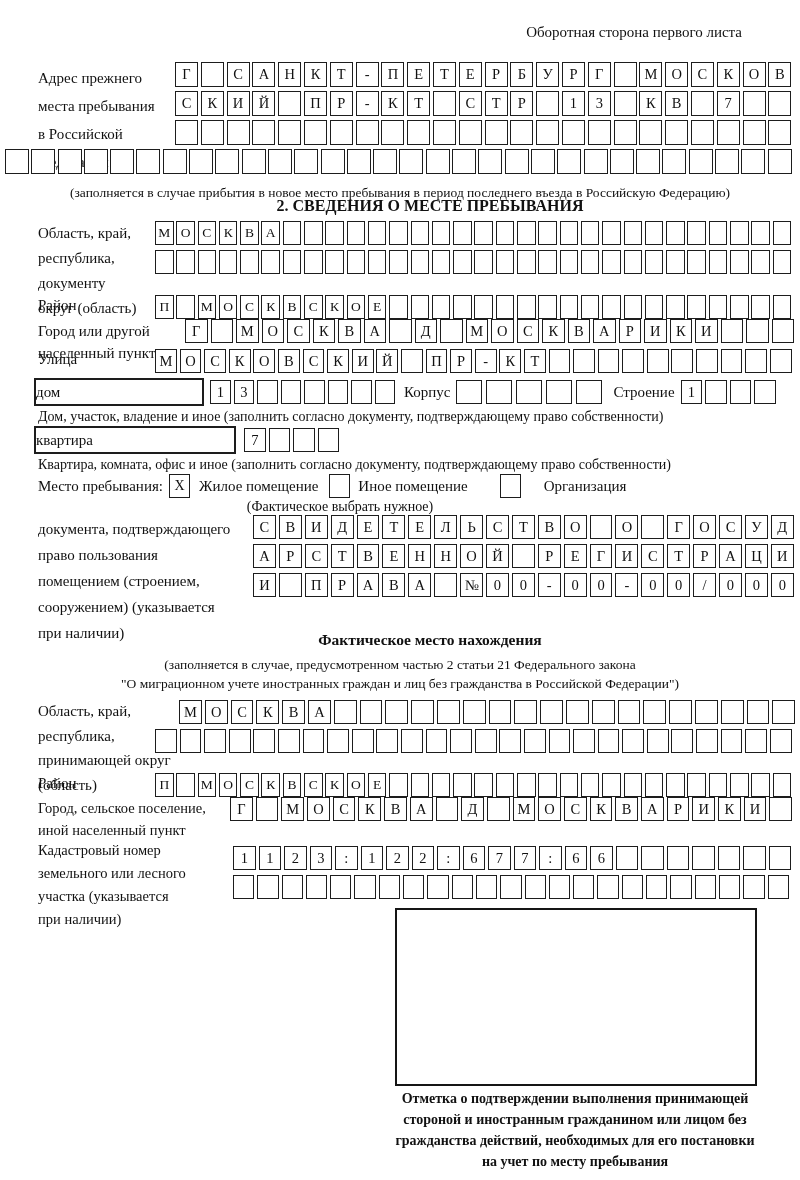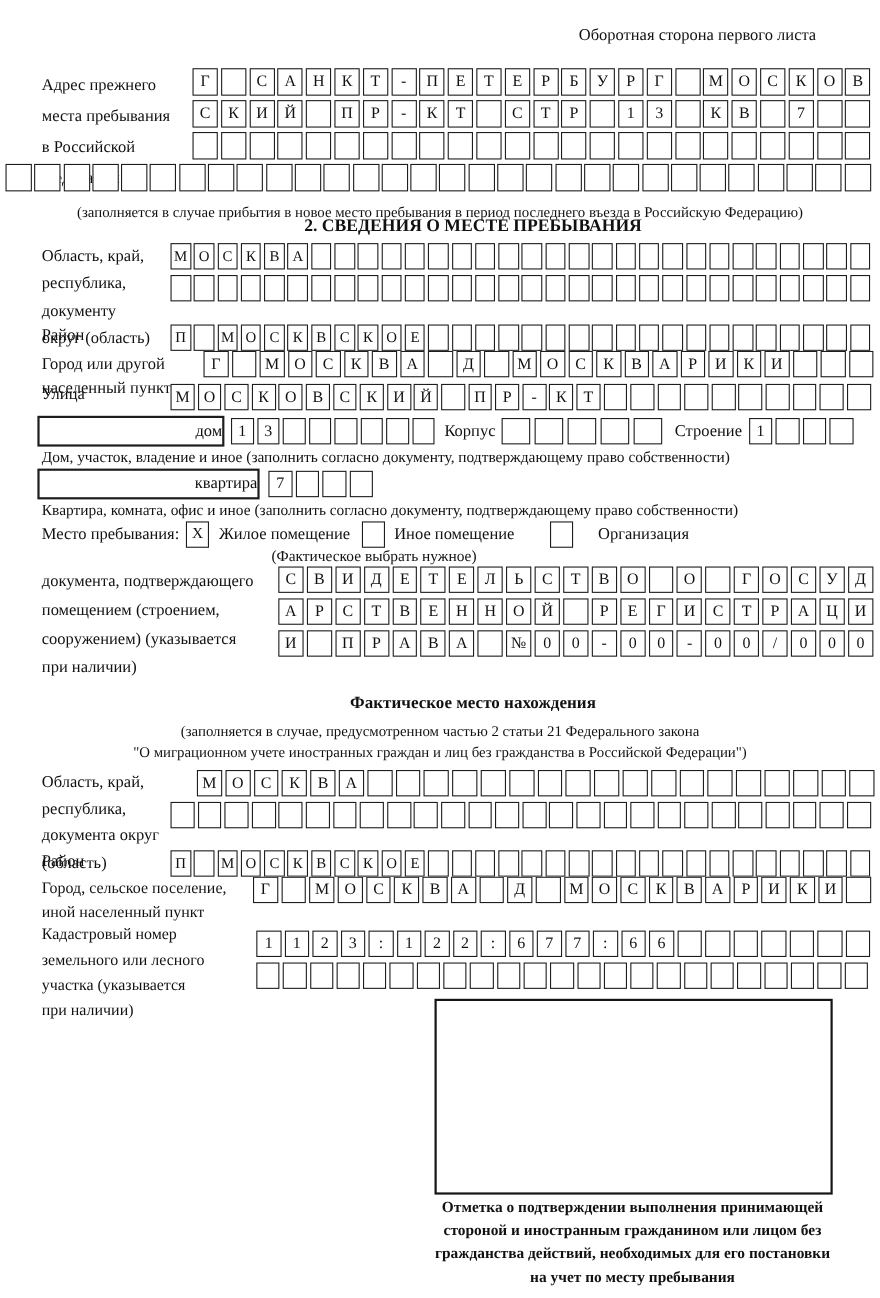--- a/index.html
+++ b/index.html
@@ -30,21 +30,21 @@
   .cells-k22  { gap:3px;   } .cells-k22 .c  { width:22.5px; }
   .cells-23   { gap:3px;   } .cells-23 .c   { width:21.3px; }
   .cells-21   { gap:3px;   } .cells-21 .c   { width:22.9px; }
   .cells-8    { gap:3px;   } .cells-8 .c    { width:20.5px; }
   .cells-5    { gap:4px;   } .cells-5 .c    { width:26px; }
   .cells-4    { gap:3px;   } .cells-4 .c    { width:21.5px; }
   .inline-row { position:absolute; display:flex; align-items:center; }
   .inline-row .row { position:static; }
   .widebox {
     box-sizing:border-box; border:2px solid #1d1d1d; height:28px;
-    display:flex; align-items:center; justify-content:flex-end; font-size:15px;
+    display:flex; align-items:center; justify-content:flex-start; font-size:15px;
   }
   .inline-lbl { font-size:15px; white-space:nowrap; }
   .chk {
     box-sizing:border-box; border:1.8px solid #1d1d1d; width:21px; height:24px;
     display:flex; align-items:center; justify-content:center; font-size:14px;
   }
   .stamp-box { position:absolute; border:2px solid #151515; background:#fff; }
   .stamp-cap { position:absolute; font-size:14px; text-align:center; line-height:21px; font-weight:bold; }
 </style>
 </head>
@@ -391,20 +391,21 @@
     <span class="inline-lbl" style="margin-left:9px;">Жилое помещение</span>
     <span class="chk" style="margin-left:11px;"></span>
     <span class="inline-lbl" style="margin-left:8px;">Иное помещение</span>
     <span class="chk" style="margin-left:32px;"></span>
     <span class="inline-lbl" style="margin-left:23px;">Организация</span>
   </div>
   <div class="cap" style="left:0; width:680px; text-align:center; top:499px; font-size:14px;">(Фактическое выбрать нужное)</div>
 
   <div class="lbl" style="left:38px; top:516px; line-height:26px;">
     <div>документа, подтверждающего</div>
+    <div>право пользования</div>
     <div>помещением (строением,</div>
     <div>сооружением) (указывается</div>
     <div>при наличии)</div>
   </div>
   <div class="row cells-21" style="left:253px; top:515px;">
       <span class="c">С</span>
       <span class="c">В</span>
       <span class="c">И</span>
       <span class="c">Д</span>
       <span class="c">Е</span>
@@ -472,21 +473,21 @@
       <span class="c">0</span>
     </div>
 
   <div class="cap center bold" style="top:631px; font-size:15.5px;">Фактическое место нахождения</div>
   <div class="cap center" style="top:657px;">(заполняется в случае, предусмотренном частью 2 статьи 21 Федерального закона</div>
   <div class="cap center" style="top:676px;">"О миграционном учете иностранных граждан и лиц без гражданства в Российской Федерации")</div>
 
   <div class="lbl" style="left:38px; top:699px; line-height:24.5px;">
     <div>Область, край,</div>
     <div>республика,</div>
-    <div>документа округ</div>
+    <div>принимающей округ</div>
     <div>(область)</div>
   </div>
   <div class="row cells-f24" style="left:179px; top:700px;">
       <span class="c">М</span>
       <span class="c">О</span>
       <span class="c">С</span>
       <span class="c">К</span>
       <span class="c">В</span>
       <span class="c">А</span>
       <span class="c"></span>

